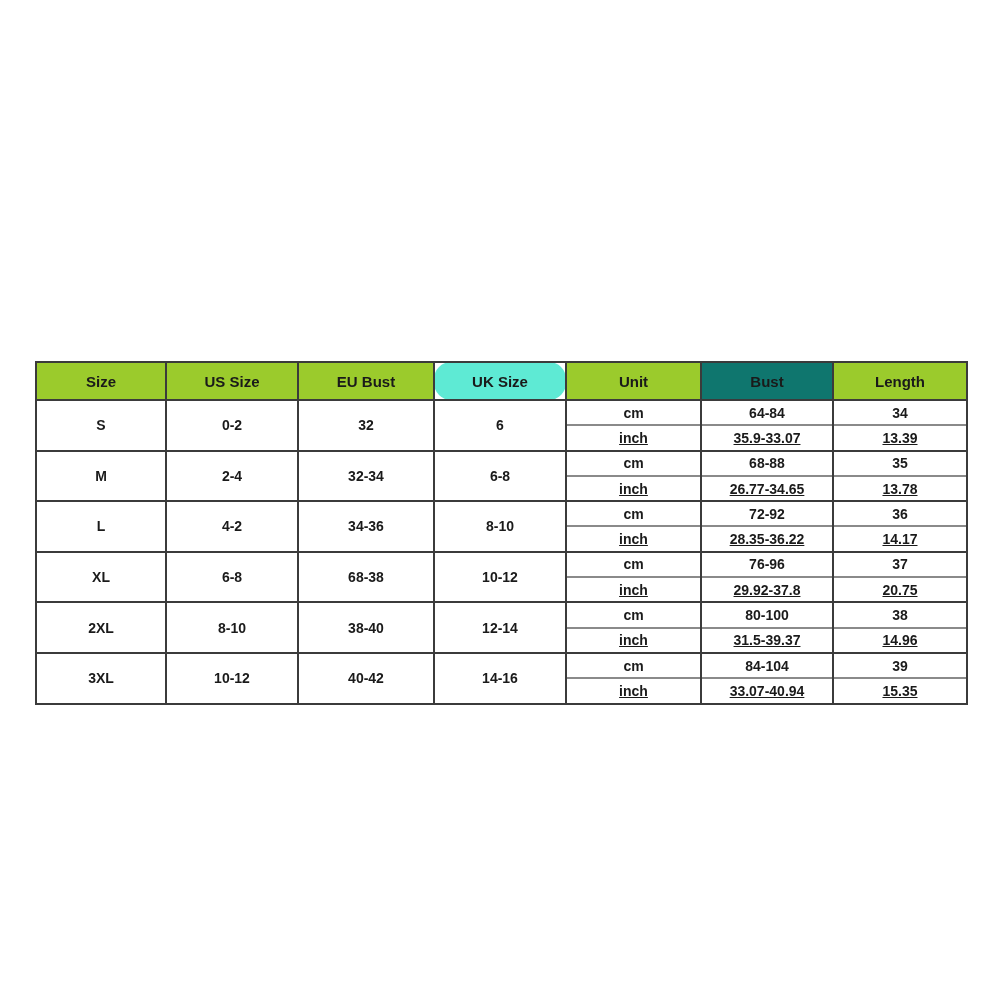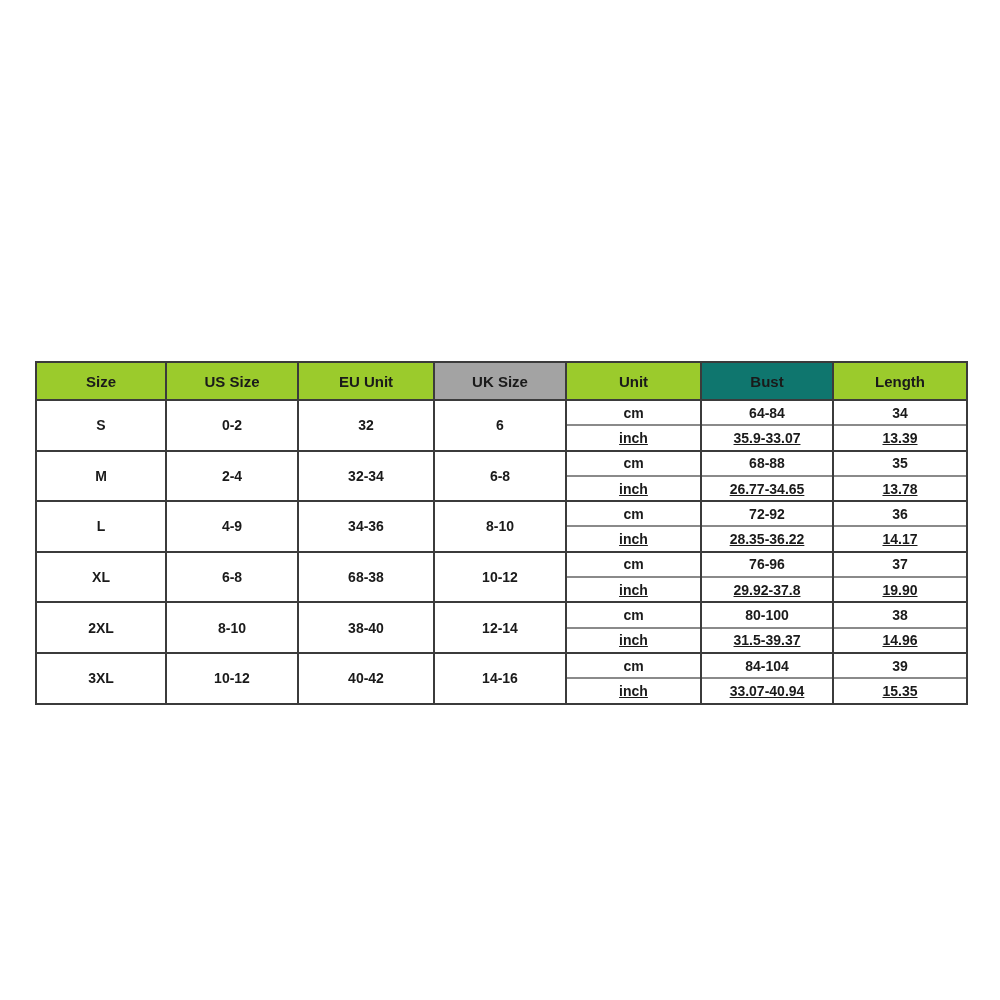--- a/index.html
+++ b/index.html
@@ -74,22 +74,22 @@
         <col style="width:136px">
       <col style="width:132px">
         <col style="width:135px">
         <col style="width:132px">
       <col style="width:134px">
     </colgroup>
     <thead>
       <tr>
         <th style="background: rgb(155, 203, 44);">Size</th>
         <th style="background: rgb(155, 203, 44); margin-top: 20px;">US Size</th>
-        <th style="background: rgb(155, 203, 44);">EU Unit</th>
-        <th style="background: #a3a3a3;">UK Size</th>
+        <th style="background: rgb(155, 203, 44);">EU Bust</th>
+        <th style="background: #5eead4; border-radius: 17px;">UK Size</th>
         <th style="background: rgb(155, 203, 44);">Unit</th>
         <th style="background: #0f766e;">Bust</th>
         <th style="background: rgb(155, 203, 44);">Length</th>
       </tr>
     </thead>
     <tbody>
 
       <tr class="sub-row group-first">
         <td class="size-cell" rowspan="2">S</td>
         <td class="size-cell" rowspan="2">0-2</td>
@@ -115,21 +115,21 @@
         <td>35</td>
       </tr>
       <tr class="sub-row group-second">
         <td>inch</td>
         <td>26.77-34.65</td>
         <td>13.78</td>
       </tr>
 
       <tr class="sub-row group-first">
         <td class="size-cell" rowspan="2">L</td>
-        <td class="size-cell" rowspan="2">4-9</td>
+        <td class="size-cell" rowspan="2">4-2</td>
         <td class="size-cell" rowspan="2">34-36</td>
         <td class="size-cell" rowspan="2">8-10</td>
         <td>cm</td>
         <td>72-92</td>
         <td>36</td>
       </tr>
       <tr class="sub-row group-second">
         <td>inch</td>
         <td>28.35-36.22</td>
         <td>14.17</td>
@@ -140,21 +140,21 @@
         <td class="size-cell" rowspan="2">6-8</td>
         <td class="size-cell" rowspan="2">68-38</td>
         <td class="size-cell" rowspan="2">10-12</td>
         <td>cm</td>
         <td>76-96</td>
         <td>37</td>
       </tr>
       <tr class="sub-row group-second">
         <td>inch</td>
         <td>29.92-37.8</td>
-        <td>19.90</td>
+        <td>20.75</td>
       </tr>
 
       <tr class="sub-row group-first">
         <td class="size-cell" rowspan="2">2XL</td>
         <td class="size-cell" rowspan="2">8-10</td>
         <td class="size-cell" rowspan="2">38-40</td>
         <td class="size-cell" rowspan="2">12-14</td>
         <td>cm</td>
         <td>80-100</td>
         <td>38</td>

